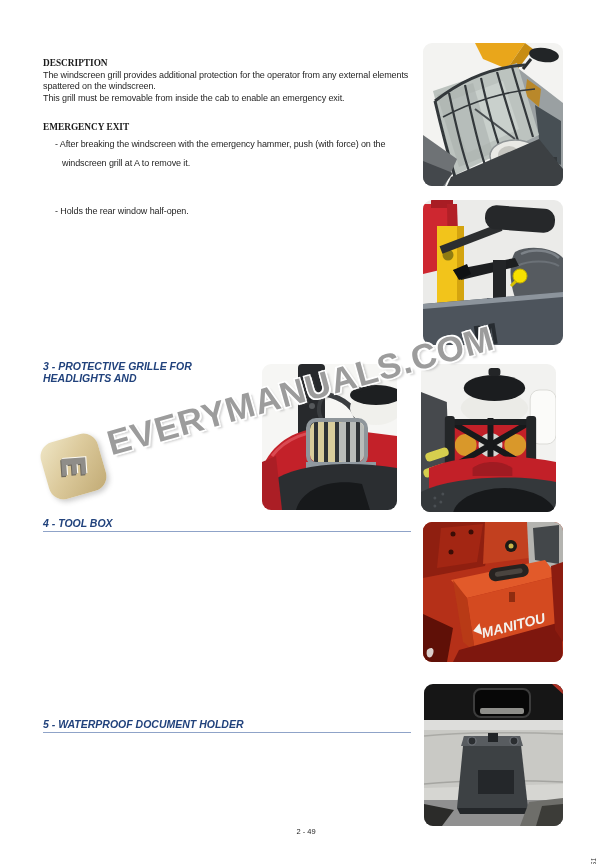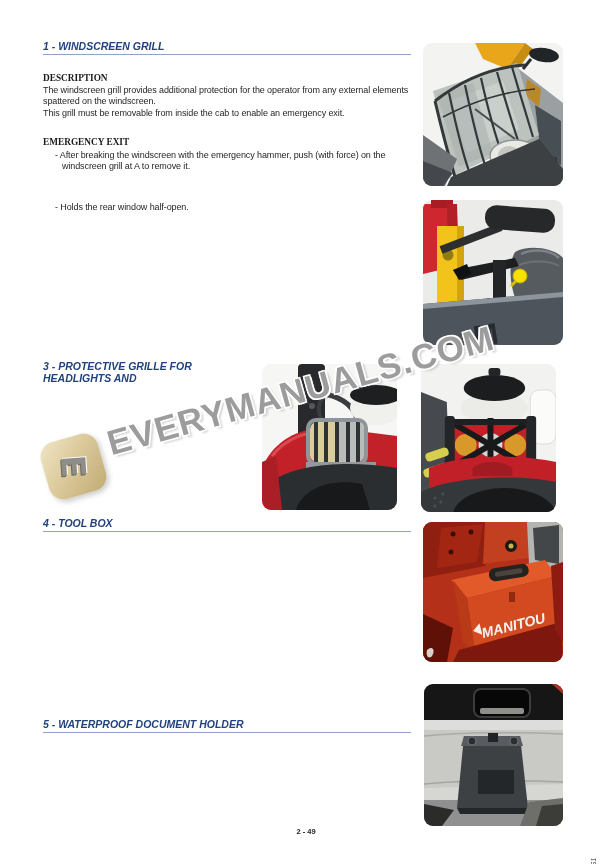--- a/index.html
+++ b/index.html
@@ -11,21 +11,21 @@
   }
   
   .section{position:absolute;left:43px;width:368px;}
   .sec-title{
     color:#21427c;font-weight:bold;font-style:italic;
     font-size:10.5px;letter-spacing:0px;line-height:12px;
   }
   .title-rule{border-bottom:1.2px solid #8fa3c8;padding-bottom:2px;}
   .sub-head{font-weight:bold;font-size:9.3px;color:#1a1a1a;margin-top:18px;line-height:11px;font-family:Liberation Serif, serif;}
   .body-txt{font-size:9px;line-height:11px;letter-spacing:-0.1px;margin-top:1px;}
-  .bullet{font-size:9px;line-height:11px;letter-spacing:-0.1px;padding-left:19px;text-indent:-7px;margin-top:2px;}
+  .bullet{font-size:9px;line-height:19px;letter-spacing:-0.1px;padding-left:19px;text-indent:-7px;margin-top:2px;}
   .indent2{padding-left:14px;}
   
   .photo{position:absolute;border-radius:9px;overflow:hidden;z-index:5;}
   .photo svg{display:block;width:100%;height:100%;}
   
   .watermark-text{
     position:absolute;left:108px;top:424px;z-index:30;
     font-size:35px;font-weight:bold;letter-spacing:1px;white-space:nowrap;
     color:#9c9c9c;
     transform:rotate(-15.5deg);transform-origin:0 50%;
@@ -41,34 +41,33 @@
   }
   .watermark-logo .glyph{
     font-size:33px;font-weight:bold;color:#8f8d89;
     transform:rotate(102deg);
     text-shadow:-1px -1px 0 #fffdf6,1px 1px 0 #6e6a60;
     font-family:"DejaVu Sans", sans-serif;
   }
   
   .page-number{
     position:absolute;left:0;top:827px;width:612px;text-align:center;
-    font-size:7.5px;font-weight:bold;color:#222;
+    font-size:7.5px;font-weight:normal;color:#222;
   }
   .side-ref{
     position:absolute;right:14px;bottom:6px;
     transform:rotate(-90deg);transform-origin:100% 100%;
     font-size:6.5px;font-style:italic;line-height:8px;color:#3a3a3a;
     white-space:nowrap;
   }
 </style>
 </head>
 <body>
 
 <div class="section" style="top:40px;">
-  <div class="sec-title title-rule">1 - WINDSCREEN GRILL</div>
   <div class="sub-head">DESCRIPTION</div>
   <div class="body-txt">The windscreen grill provides additional protection for the operator from any external elements spattered on the windscreen.</div>
   <div class="body-txt">This grill must be removable from inside the cab to enable an emergency exit.</div>
   <div class="sub-head">EMERGENCY EXIT</div>
   <div class="bullet">- After breaking the windscreen with the emergency hammer, push (with force) on the windscreen grill at A to remove it.</div>
 </div>
 
 <div class="section" style="top:200px;">
   <div class="bullet" style="padding-left:12px;text-indent:0;">- Holds the rear window half-open.</div>
 </div>

